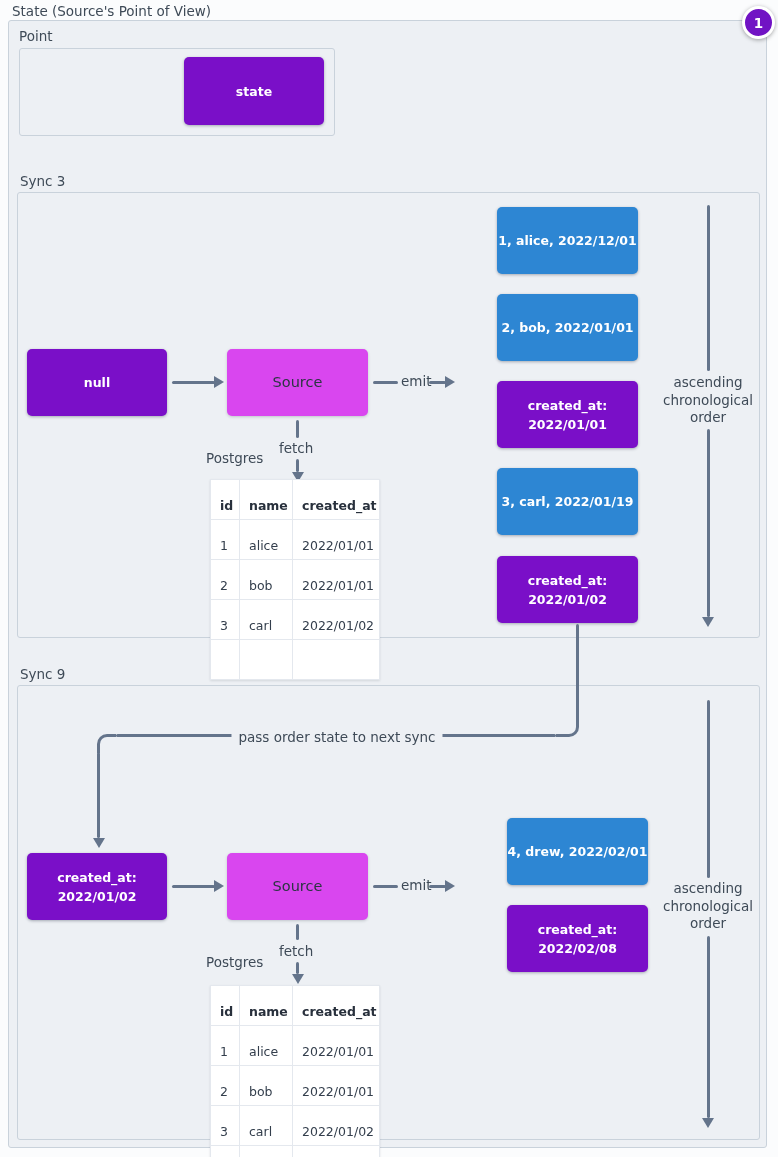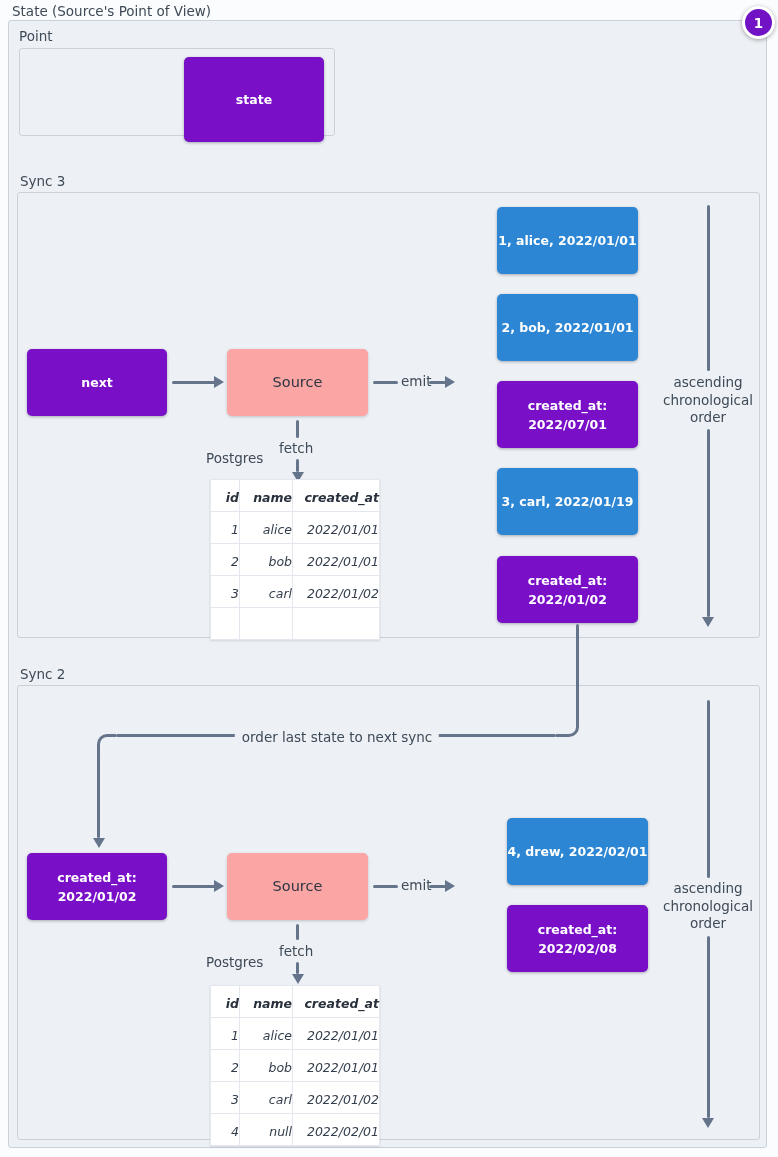--- a/index.html
+++ b/index.html
@@ -23,32 +23,32 @@
   .plabel{position:absolute;font-size:13.5px;line-height:17px;color:var(--c-label);white-space:nowrap;}
   .box{
     position:absolute;width:141px;height:67px;border-radius:5px;
     display:flex;align-items:center;justify-content:center;text-align:center;
     color:#fff;font-weight:bold;font-size:12.5px;line-height:19px;
     box-shadow:0 1px 3px rgba(30,40,60,.35);
     padding:0;box-sizing:border-box;
   }
   .box.record{background:var(--c-record);white-space:nowrap;}
   .box.state{background:var(--c-state);padding:0 10px;}
-  .box.white{background:#fca5a5;color:#2b3642;font-weight:normal;font-size:14.5px;box-shadow:0 1px 3px rgba(30,40,60,.22);}
+  .box.white{background:#d946ef;color:#2b3642;font-weight:normal;font-size:14.5px;box-shadow:0 1px 3px rgba(30,40,60,.22);}
   .hline{position:absolute;height:3px;background:var(--c-arrow);border-radius:2px;}
   .vline{position:absolute;width:3px;background:var(--c-arrow);border-radius:2px;}
   .head-r{position:absolute;width:0;height:0;border-top:6px solid transparent;border-bottom:6px solid transparent;border-left:10px solid var(--c-arrow);}
   .head-d{position:absolute;width:0;height:0;border-left:6px solid transparent;border-right:6px solid transparent;border-top:10px solid var(--c-arrow);}
   .note{position:absolute;width:104px;text-align:center;font-size:13.5px;color:var(--c-label);line-height:17.5px;}
   .corner-br{position:absolute;border-right:3px solid var(--c-arrow);border-bottom:3px solid var(--c-arrow);border-bottom-right-radius:10px;}
   .corner-tl{position:absolute;border-left:3px solid var(--c-arrow);border-top:3px solid var(--c-arrow);border-top-left-radius:10px;}
   .conn-label{position:absolute;background:var(--c-panel-bg);padding:0 7px;font-size:13.5px;line-height:18px;color:var(--c-label);transform:translateX(-50%);white-space:nowrap;z-index:6;}
   .conn{z-index:5;}
   table.db{position:absolute;border-collapse:collapse;background:#fff;font-size:12.5px;color:#333e4c;box-shadow:0 1px 2px rgba(30,40,60,.12);}
-  table.db th,table.db td{border:1.5px solid #e4e8ee;height:27px;padding:4px 0 0 9px;text-align:right;font-size:12.5px;font-style:italic;}
+  table.db th,table.db td{border:1.5px solid #e4e8ee;height:27px;padding:12px 0 0 9px;text-align:left;font-size:12.5px;}
   table.db th{font-weight:bold;color:#28303c;}
   .col-id{width:19px;}
   .col-name{width:43px;}
   .col-created{width:77px;}
   .badge{
     position:absolute;left:742px;top:6px;width:27px;height:27px;border-radius:50%;
     background:var(--c-badge);border:3px solid #fff;box-shadow:0 1px 4px rgba(0,0,0,.35);
     display:flex;align-items:center;justify-content:center;
     color:#fff;font-size:13.5px;font-weight:bold;z-index:10;
   }
@@ -59,26 +59,26 @@
 <div class="stage">
 
   <div class="plabel" style="left:12px;top:3px;">State (Source's Point of View)</div>
   <div class="panel" style="left:8px;top:20px;width:757px;height:1126px;"></div>
   <div class="badge">
       <span>1</span>
     </div>
 
   <div class="plabel" style="left:19px;top:28px;">Point</div>
   <div class="panel" style="left:19px;top:48px;width:314px;height:86px;"></div>
-  <div class="box state" style="left:184px;top:57px;width:140px;height:85px;">state</div>
+  <div class="box state" style="left:184px;top:57px;width:140px;height:68px;">state</div>
 
   <div class="plabel" style="left:20px;top:173px;">Sync 3</div>
   <div class="panel" style="left:17px;top:192px;width:741px;height:444px;"></div>
 
-  <div class="box state" style="left:27px;top:349px;width:140px;">next</div>
+  <div class="box state" style="left:27px;top:349px;width:140px;">null</div>
   <div class="hline" style="left:172px;top:381px;width:43px;"></div>
   <div class="head-r" style="left:214px;top:376px;"></div>
   <div class="box white" style="left:227px;top:349px;">Source</div>
 
   <div class="hline" style="left:373px;top:381px;width:25px;"></div>
   <div class="plabel" style="left:401px;top:373px;">emit</div>
   <div class="hline" style="left:429px;top:381px;width:17px;"></div>
   <div class="head-r" style="left:445px;top:376px;"></div>
 
   <div class="vline" style="left:296px;top:420px;height:18px;"></div>
@@ -110,32 +110,32 @@
       <td>2022/01/02</td>
     </tr>
     <tr>
       <td></td>
       <td></td>
       <td></td>
     </tr>
   </tbody>
     </table>
 
-  <div class="box record" style="left:497px;top:207px;">1, alice, 2022/01/01</div>
+  <div class="box record" style="left:497px;top:207px;">1, alice, 2022/12/01</div>
   <div class="box record" style="left:497px;top:294px;">2, bob, 2022/01/01</div>
-  <div class="box state" style="left:497px;top:381px;">created_at: 2022/07/01</div>
+  <div class="box state" style="left:497px;top:381px;">created_at: 2022/01/01</div>
   <div class="box record" style="left:497px;top:468px;">3, carl, 2022/01/19</div>
   <div class="box state" style="left:497px;top:556px;">created_at: 2022/01/02</div>
 
   <div class="vline" style="left:707px;top:205px;height:166px;"></div>
   <div class="note" style="left:656px;top:374px;">ascending chronological order</div>
   <div class="vline" style="left:707px;top:429px;height:188px;"></div>
   <div class="head-d" style="left:702px;top:617px;"></div>
 
-  <div class="plabel" style="left:20px;top:666px;">Sync 2</div>
+  <div class="plabel" style="left:20px;top:666px;">Sync 9</div>
   <div class="panel" style="left:17px;top:685px;width:741px;height:453px;"></div>
 
   <div class="box state" style="left:27px;top:853px;width:140px;">created_at: 2022/01/02</div>
   <div class="hline" style="left:172px;top:885px;width:43px;"></div>
   <div class="head-r" style="left:214px;top:880px;"></div>
   <div class="box white" style="left:227px;top:853px;">Source</div>
 
   <div class="hline" style="left:373px;top:885px;width:25px;"></div>
   <div class="plabel" style="left:401px;top:877px;">emit</div>
   <div class="hline" style="left:429px;top:885px;width:17px;"></div>
@@ -184,15 +184,15 @@
   <div class="note" style="left:656px;top:880px;">ascending chronological order</div>
   <div class="vline" style="left:707px;top:936px;height:182px;"></div>
   <div class="head-d" style="left:702px;top:1118px;"></div>
 
   <div class="vline conn" style="left:576px;top:624px;height:95px;"></div>
   <div class="corner-br conn" style="left:556px;top:718px;width:20px;height:16px;"></div>
   <div class="hline conn" style="left:116px;top:734px;width:440px;"></div>
   <div class="corner-tl conn" style="left:97px;top:734px;width:16px;height:16px;"></div>
   <div class="vline conn" style="left:97px;top:752px;height:86px;"></div>
   <div class="head-d conn" style="left:93px;top:838px;"></div>
-  <div class="conn-label" style="left:337px;top:728px;">order last state to next sync</div>
+  <div class="conn-label" style="left:337px;top:728px;">pass order state to next sync</div>
 
 </div>
 
 </body></html>

